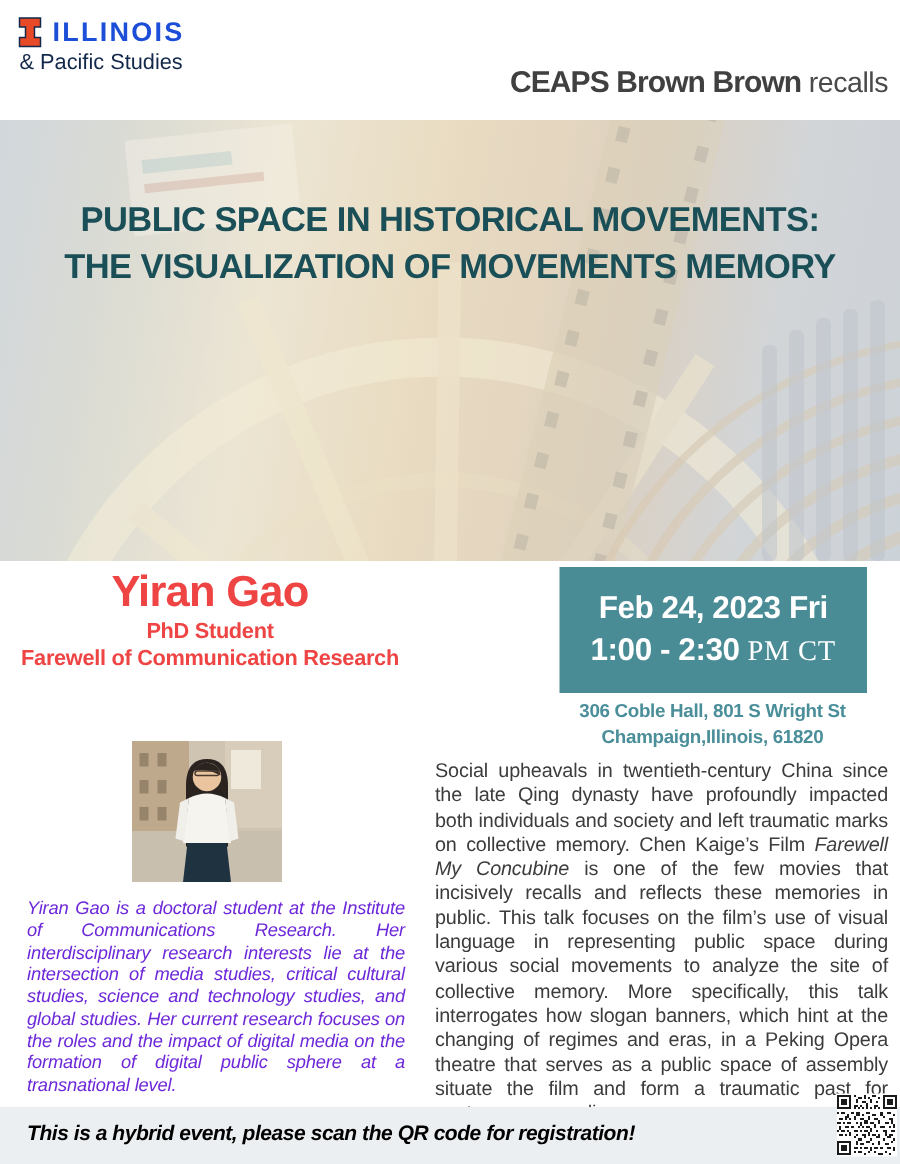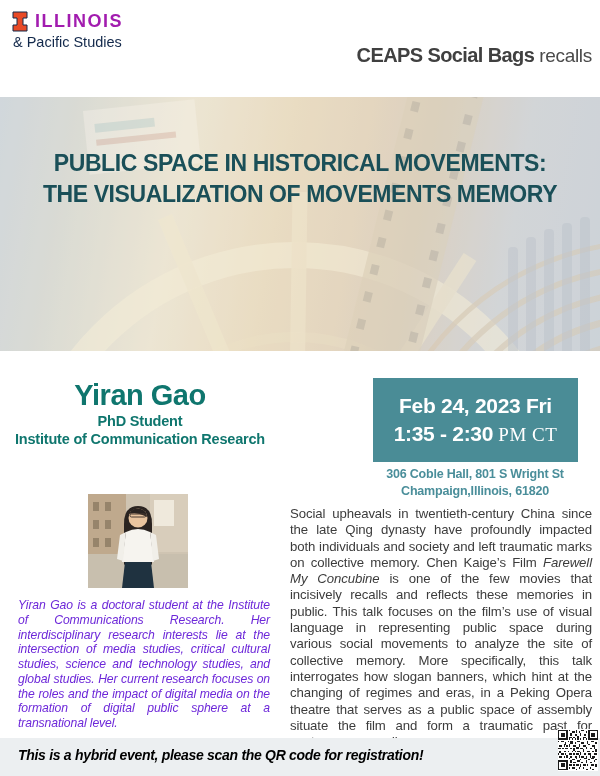--- a/index.html
+++ b/index.html
@@ -4,37 +4,37 @@
 <style>
   html,body{margin:0;padding:0;background:#888;}
   .page{
     position:relative;width:600px;height:776px;margin:0 auto;background:#ffffff;
     font-family:"Liberation Sans",sans-serif;overflow:hidden;
   }
   
   .header{position:absolute;left:0;top:0;width:600px;height:82px;background:#fff;}
   .logo-row{position:absolute;left:12px;top:11px;display:flex;align-items:center;gap:7px;}
   .block-i{width:16px;height:21px;display:block;}
-  .wordmark{font-size:18px;font-weight:bold;color:#a21caf;letter-spacing:1.5px;}
+  .wordmark{font-size:18px;font-weight:bold;color:#1d4ed8;letter-spacing:1.5px;}
   .org{position:absolute;left:13px;top:34px;font-size:14.5px;line-height:16.5px;color:#13294B;}
   .series{position:absolute;right:8px;top:44px;font-size:19px;color:#4a4a4a;white-space:nowrap;letter-spacing:-0.3px;}
   .series b{font-size:20px;font-weight:bold;color:#404040;letter-spacing:-0.6px;}
   
   .hero{
-    position:absolute;left:0;top:97px;width:600px;height:254px;overflow:hidden;
+    position:absolute;left:0;top:80px;width:600px;height:294px;overflow:hidden;
     background:linear-gradient(100deg,#bdc6cd 0%,#c9cbc2 12%,#e4dac0 30%,#e0cda8 46%,#d8c4a4 58%,#ccbca6 68%,#bfc3c6 83%,#b7c0c8 100%);
   }
   .hero-art{position:absolute;left:0;top:0;width:600px;height:294px;opacity:.55;}
   .hero-wash{position:absolute;left:0;top:0;width:600px;height:294px;background:rgba(255,255,255,0.30);}
   .hero-title{
     position:absolute;left:0;top:51px;width:600px;text-align:center;
     font-weight:bold;font-size:23px;line-height:31px;letter-spacing:-0.4px;color:#1a4f58;
   }
   
-  .speaker{position:absolute;left:0;top:376px;width:280px;text-align:center;color:#0f766e;}
+  .speaker{position:absolute;left:0;top:376px;width:280px;text-align:center;color:#ef4444;}
   .speaker-name{font-size:29px;font-weight:bold;letter-spacing:-0.5px;line-height:34px;margin-top:2px;}
   .speaker-line{font-size:14.5px;font-weight:bold;line-height:18px;letter-spacing:-0.2px;}
   .photo{position:absolute;left:88px;top:494px;width:100px;height:94px;display:block;}
   .bio{
     position:absolute;left:18px;top:598px;width:252px;
     font-style:italic;font-size:12.2px;line-height:14.75px;color:#6d28d9;text-align:justify;letter-spacing:-0.1px;
   }
   
   .datebox{
     position:absolute;left:373px;top:378px;width:205px;height:84px;background:#4a8c96;
@@ -68,21 +68,21 @@
   <div class="header">
     <div class="logo-row">
       <svg class="block-i" viewBox="0 0 16 21">
         <path d="M1,1 h14 v6 h-4 v7 h4 v6 H1 v-6 h4 V7 H1 z" fill="#E84A27" stroke="#13294B" stroke-width="1"></path>
       </svg>
       <span class="wordmark">ILLINOIS</span>
     </div>
     <div class="org">
       <div>&amp; Pacific Studies</div>
     </div>
-    <div class="series"><b>CEAPS Social Bags</b><span> recalls</span></div>
+    <div class="series"><b>CEAPS Brown Brown</b><span> recalls</span></div>
   </div>
 
   <div class="hero">
     <svg class="hero-art" viewBox="0 0 600 294">
 
       <circle cx="295" cy="430" r="272" fill="none" stroke="#f0e6c6" stroke-width="26"></circle>
       <circle cx="295" cy="430" r="190" fill="none" stroke="#e3d5ae" stroke-width="10" opacity=".6"></circle>
       <g stroke="#ecdfba" stroke-width="15" opacity=".9">
         <line x1="295" y1="430" x2="165" y2="120"></line>
         <line x1="295" y1="430" x2="300" y2="95"></line>
@@ -144,21 +144,21 @@
     <div class="hero-wash"></div>
     <div class="hero-title">
       <div>PUBLIC SPACE IN HISTORICAL MOVEMENTS:</div>
       <div>THE VISUALIZATION OF MOVEMENTS MEMORY</div>
     </div>
   </div>
 
   <div class="speaker">
     <div class="speaker-name">Yiran Gao</div>
     <div class="speaker-line">PhD Student</div>
-    <div class="speaker-line">Institute of Communication Research</div>
+    <div class="speaker-line">Farewell of Communication Research</div>
   </div>
 
   <svg class="photo" viewBox="0 0 100 94">
 
     <rect x="0" y="0" width="100" height="94" fill="#cfc4b2"></rect>
     <rect x="0" y="0" width="38" height="60" fill="#bfa98d"></rect>
     <rect x="62" y="0" width="38" height="58" fill="#d8cdbb"></rect>
     <rect x="66" y="6" width="20" height="26" fill="#efe9dc"></rect>
     <g fill="#8d7b63" opacity=".8">
       <rect x="5" y="8" width="6" height="9"></rect>
@@ -179,21 +179,21 @@
       <path d="M38 38 l-6 3 -3 24 6 2 z" fill="#f1efe9"></path>
       <path d="M62 38 l6 3 3 24 -6 2 z" fill="#f1efe9"></path>
       <path d="M37 68 h26 l3 26 h-32 z" fill="#1f3240"></path>
     </g>
   </svg>
 
   <div class="bio">Yiran Gao is a doctoral student at the Institute of Communications Research. Her interdisciplinary research interests lie at the intersection of media studies, critical cultural studies, science and technology studies, and global studies. Her current research focuses on the roles and the impact of digital media on the formation of digital public sphere at a transnational level.</div>
 
   <div class="datebox">
     <div class="d1">Feb 24, 2023 Fri</div>
-    <div class="d2"><span>1:35 - 2:30</span><span class="suffix"> PM CT</span></div>
+    <div class="d2"><span>1:00 - 2:30</span><span class="suffix"> PM CT</span></div>
   </div>
 
   <div class="venue">
     <div>306 Coble Hall, 801 S Wright St</div>
     <div>Champaign,Illinois, 61820</div>
   </div>
 
   <div class="abstract"><span>Social upheavals in twentieth-century China since the late Qing dynasty have profoundly impacted both individuals and society and left traumatic marks on collective memory. Chen Kaige’s Film </span><i>Farewell My Concubine</i><span> is one of the few movies that incisively recalls and reflects these memories in public. This talk focuses on the film’s use of visual language in representing public space during various social movements to analyze the site of collective memory. More specifically, this talk interrogates how slogan banners, which hint at the changing of regimes and eras, in a Peking Opera theatre that serves as a public space of assembly situate the film and form a traumatic past for contemporary audiences.</span></div>
 
   <div class="footerbar"></div>

